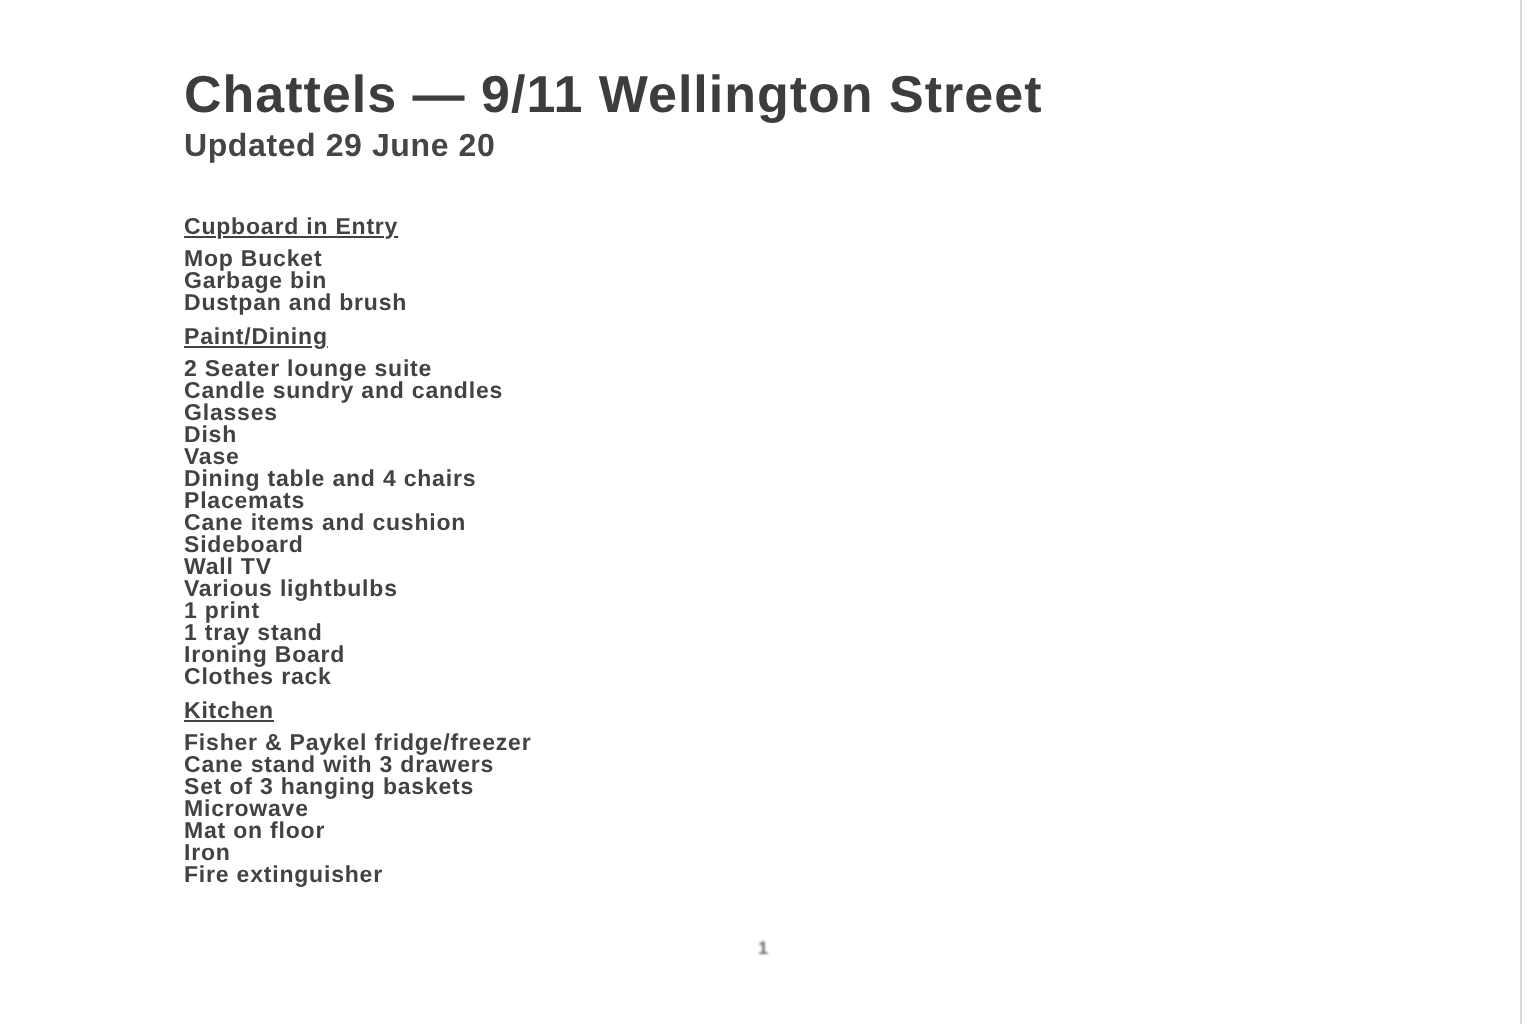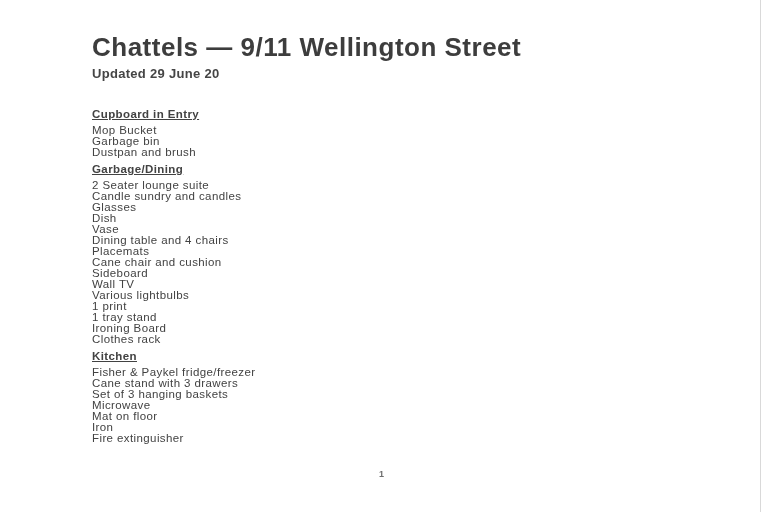--- a/index.html
+++ b/index.html
@@ -24,40 +24,40 @@
   .doc-title {
     font-size: 26px;
     font-weight: 700;
     letter-spacing: 0.5px;
     line-height: 28px;
     color: #3d3d3d;
     white-space: nowrap;
   }
   .updated {
     margin-top: 6px;
-    font-size: 13px;
+    font-size: 16px;
     font-weight: 700;
     letter-spacing: 0.3px;
     line-height: 13px;
     color: #454545;
   }
   .sections { margin-top: 28px; }
   .sec-heading {
     font-size: 11.5px;
     font-weight: 700;
     letter-spacing: 0.4px;
     line-height: 12px;
     margin: 5px 0;
     color: #424242;
     text-decoration: underline;
     white-space: nowrap;
   }
   .item {
     font-size: 11.5px;
-    font-weight: 400;
+    font-weight: 700;
     letter-spacing: 0.4px;
     line-height: 11px;
     color: #424242;
     white-space: nowrap;
   }
   .page-number {
     position: absolute;
     left: 379px; top: 469px;
     font-size: 9px;
     font-weight: 700;
@@ -81,30 +81,30 @@
     <div class="sections" id="sections">
         <section>
           <h2 class="sec-heading">Cupboard in Entry</h2>
           <div class="items">
             <div class="item">Mop Bucket</div>
             <div class="item">Garbage bin</div>
             <div class="item">Dustpan and brush</div>
           </div>
         </section>
         <section>
-          <h2 class="sec-heading">Garbage/Dining</h2>
+          <h2 class="sec-heading">Paint/Dining</h2>
           <div class="items">
             <div class="item">2 Seater lounge suite</div>
             <div class="item">Candle sundry and candles</div>
             <div class="item">Glasses</div>
             <div class="item">Dish</div>
             <div class="item">Vase</div>
             <div class="item">Dining table and 4 chairs</div>
             <div class="item">Placemats</div>
-            <div class="item">Cane chair and cushion</div>
+            <div class="item">Cane items and cushion</div>
             <div class="item">Sideboard</div>
             <div class="item">Wall TV</div>
             <div class="item">Various lightbulbs</div>
             <div class="item">1 print</div>
             <div class="item">1 tray stand</div>
           </div>
         </section>
         <section>
           <div class="items">
             <div class="item">Ironing Board</div>

